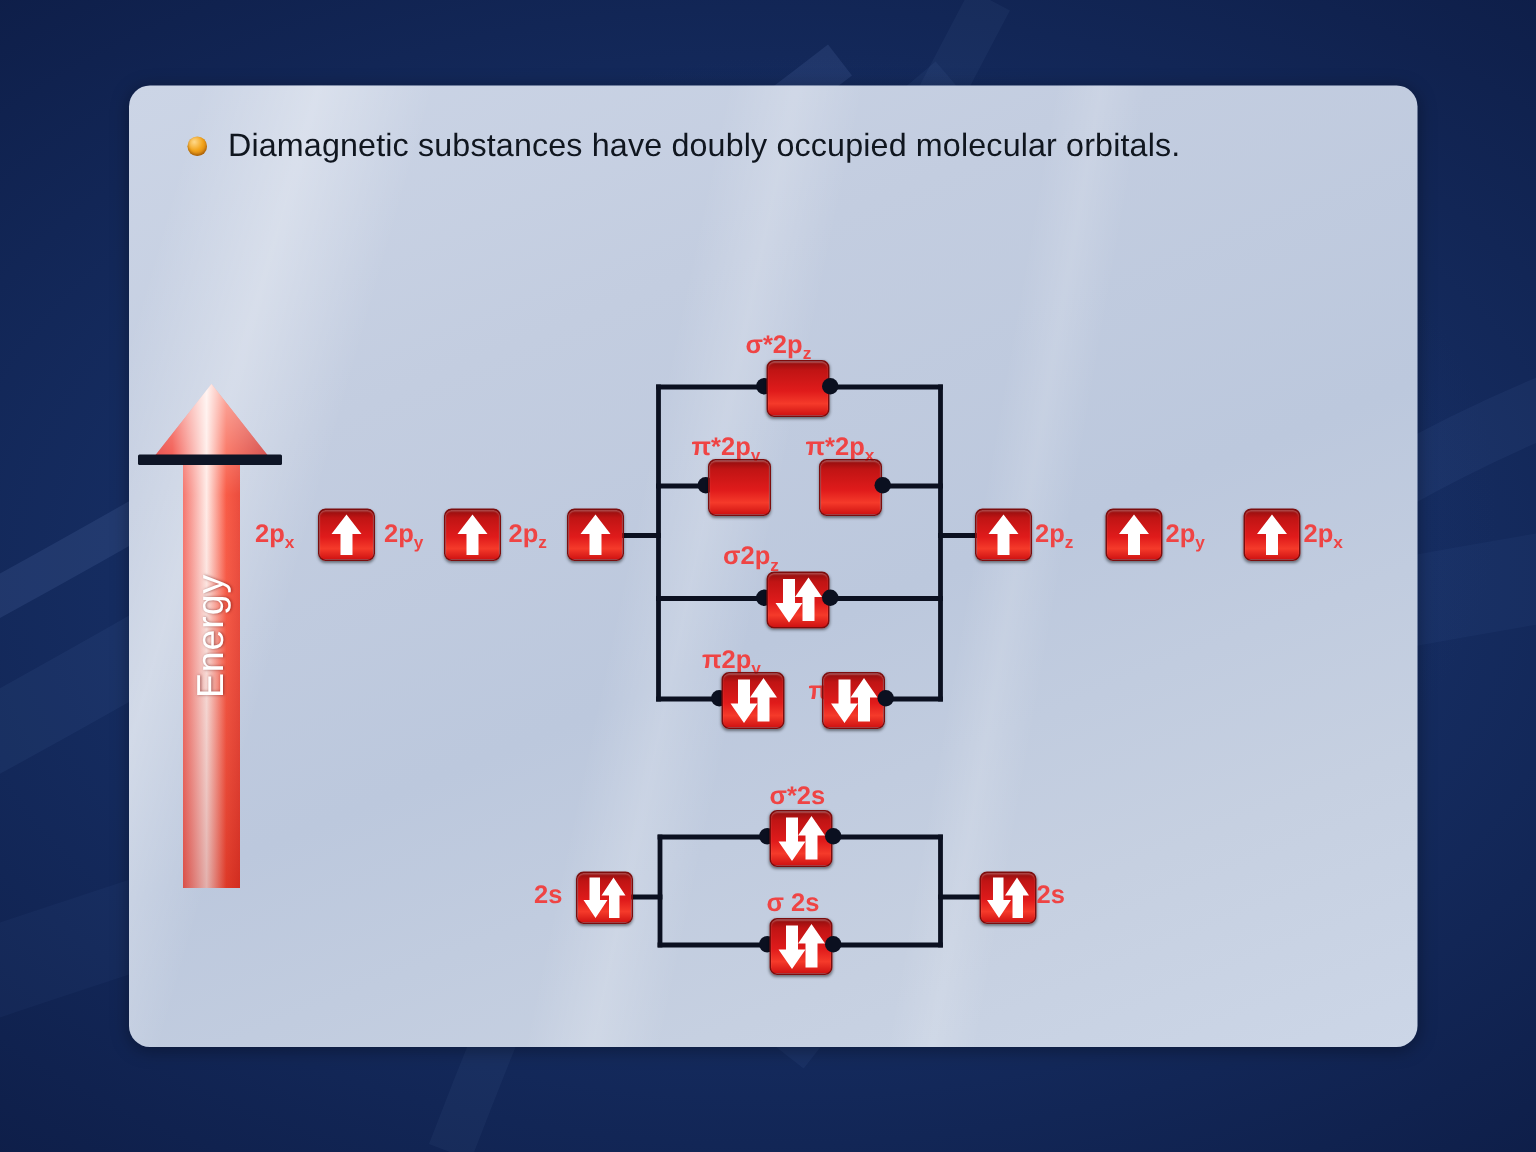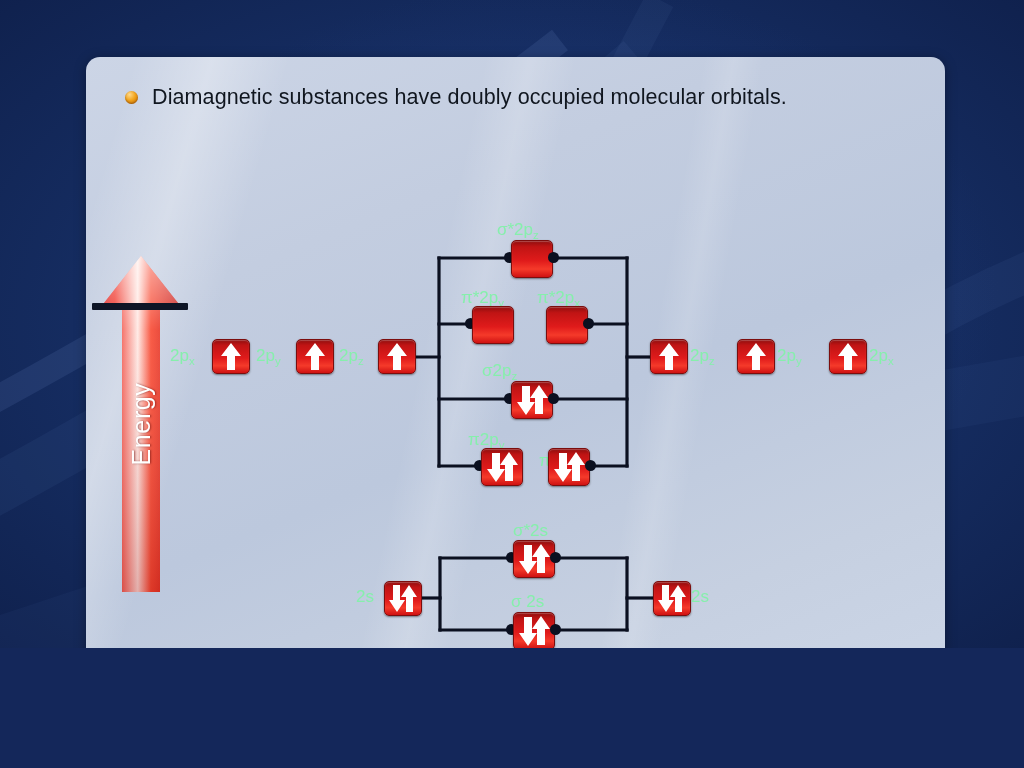--- a/index.html
+++ b/index.html
@@ -1,21 +1,21 @@
 <!DOCTYPE html>
 <html><head>
 <meta charset="utf-8">
 <style>
   html,body{margin:0;padding:0;}
   body{
     width:1024px;height:768px;overflow:hidden;
     font-family:"Liberation Sans", sans-serif;
     background:#14275a;
   }
-  #stage{position:relative;width:1024px;height:648px;overflow:hidden;}
+  #stage{position:relative;width:1024px;height:768px;overflow:hidden;}
 
   
   .bg{
     position:absolute;inset:0;
     background:
       radial-gradient(ellipse 620px 420px at 54% 44%, rgba(60,96,170,0.55) 0%, rgba(32,58,122,0.25) 45%, rgba(10,25,66,0) 72%),
       radial-gradient(ellipse 1100px 700px at 50% 50%, #1e3a78 0%, #152c60 40%, #0d1c45 78%, #091437 100%);
   }
   .bg-swoosh{
     position:absolute;inset:0;overflow:hidden;opacity:.5;
@@ -72,21 +72,21 @@
   .box{
     position:absolute;width:40px;height:36px;border-radius:5px;
     background:linear-gradient(180deg,#8f0e0e 0%,#c01414 16%,#e01b1b 55%,#f53a2a 78%,#cf1212 100%);
     box-shadow:0 1px 2px rgba(0,0,0,.45), inset 0 1px 1px rgba(255,255,255,.25);
     border:1px solid #7c0d0d;
     overflow:hidden;
   }
   .box.small{width:36px;height:33px;}
   .box svg{position:absolute;left:0;top:0;}
   .lbl{
-    position:absolute;font-size:17px;color:#86efac;white-space:nowrap;
+    position:absolute;font-size:17px;color:#ef4444;white-space:nowrap;font-weight:bold;
   }
   .lbl sub{font-size:11.5px;}
   .dot{position:absolute;width:11px;height:11px;border-radius:50%;background:#0b1020;}
 </style>
 </head>
 <body>
 
 <div id="stage">
 
   <div class="bg"></div>

